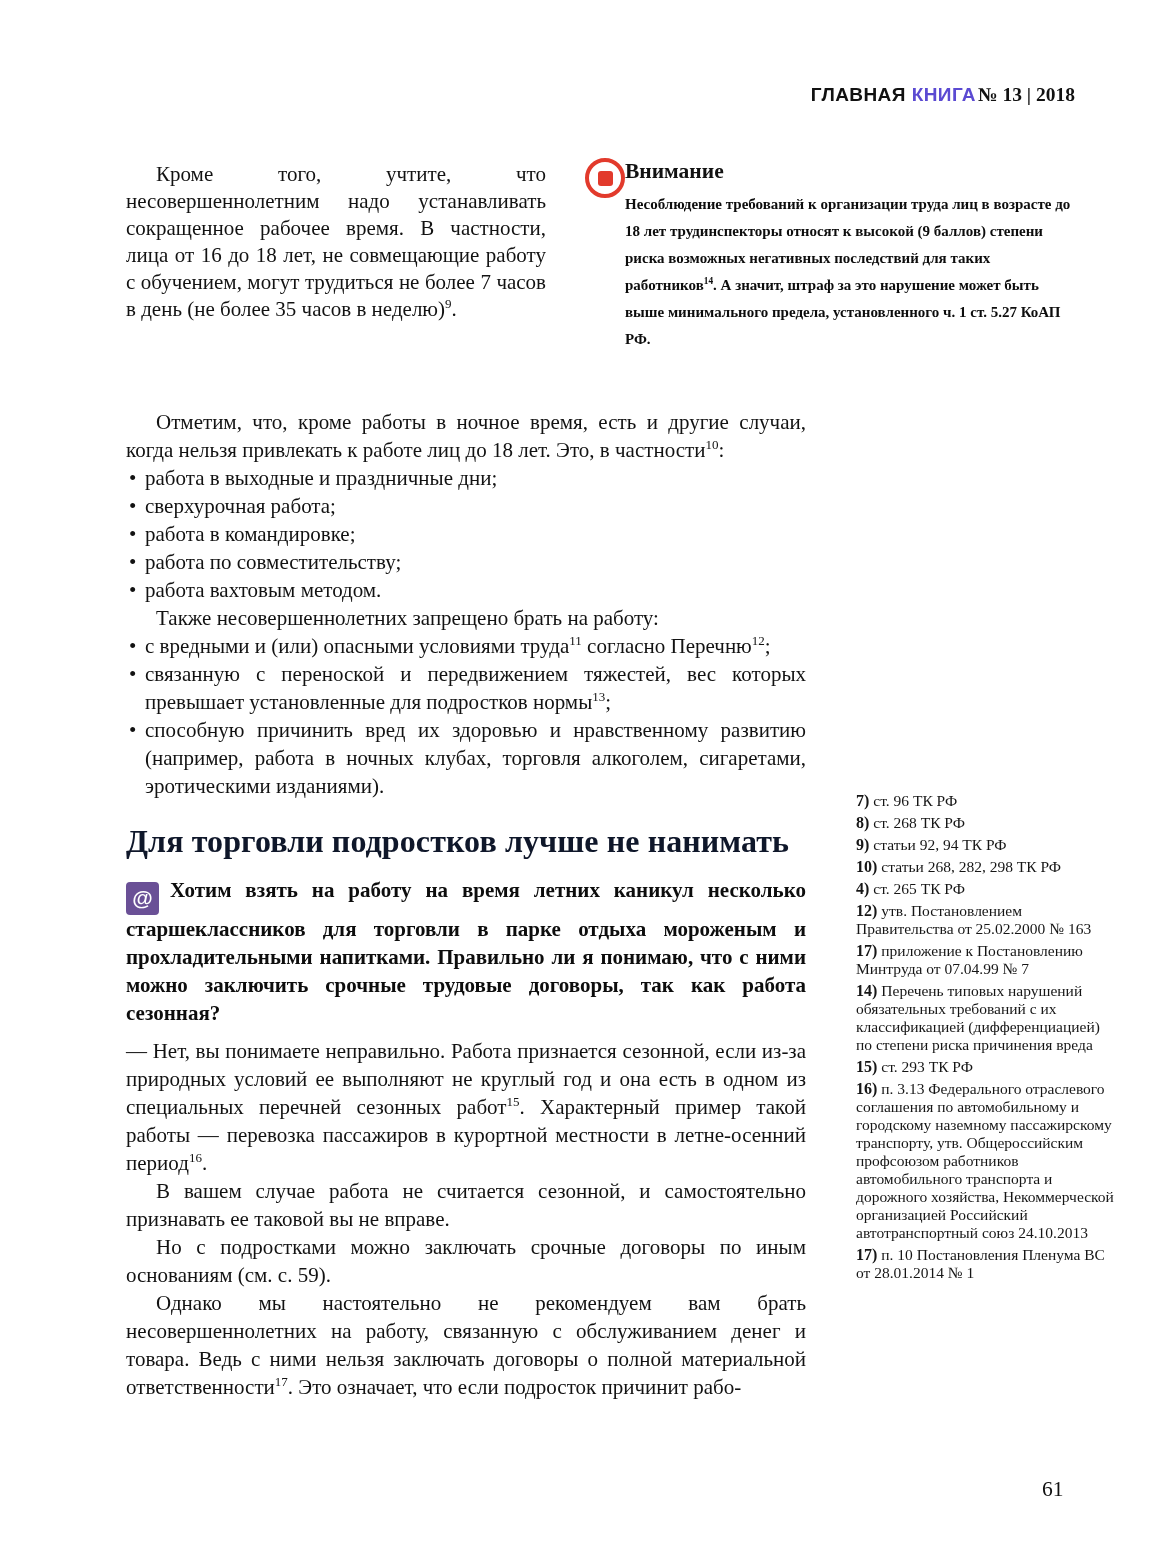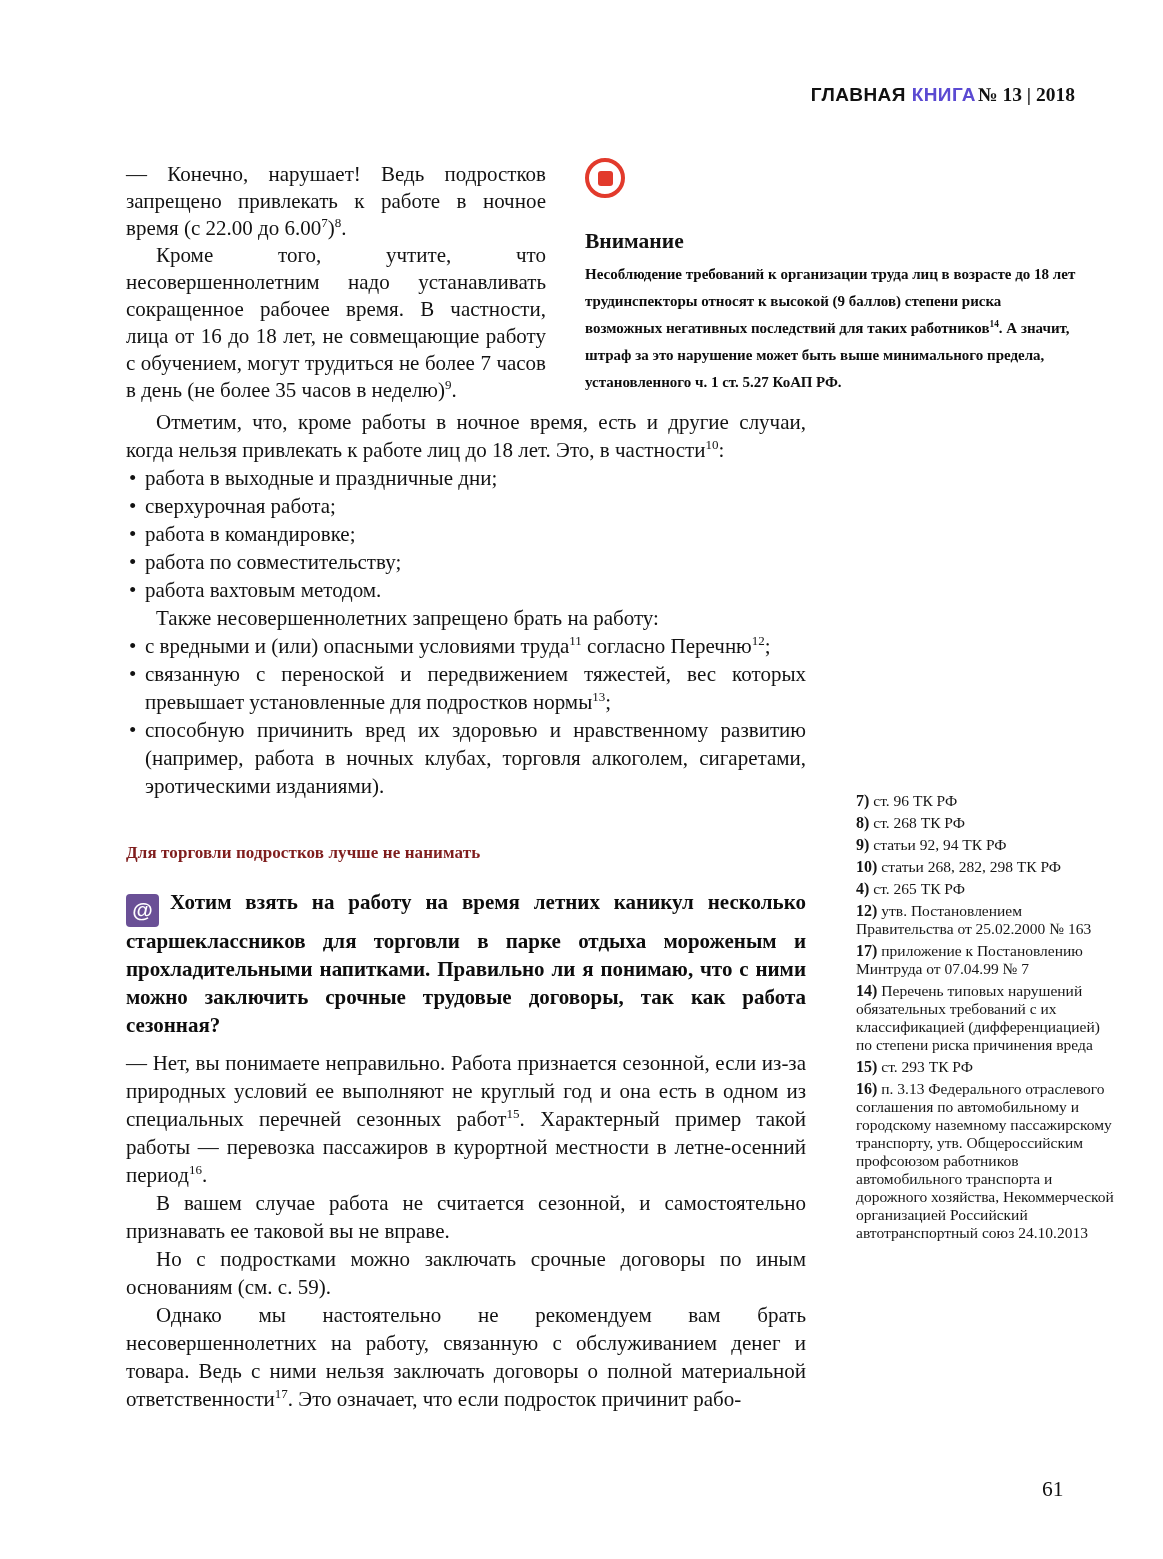--- a/index.html
+++ b/index.html
@@ -63,22 +63,21 @@
   .indent { text-indent: 30px; }
   sup { font-size: 62%; line-height: 0; vertical-align: super; }
 
   
   .attention {
     position: absolute;
     left: 585px;
     top: 156px;
     width: 493px;
     display: flex;
-    gap: 28px;
-    flex-direction: column;
+    gap: 0;
   }
   .att-ring {
     flex: none;
     width: 40px;
     height: 40px;
     border: 4px solid var(--attention-red);
     border-radius: 50%;
     display: flex;
     align-items: center;
     justify-content: center;
@@ -121,25 +120,25 @@
     line-height: 28px;
     text-align: justify;
   }
   .bullets li::before {
     content: "\2022";
     position: absolute;
     left: 3px;
     top: 0;
   }
   .section-heading {
-    margin: 38px 0 20px 0;
-    font-size: 17px;
+    margin: 26px 0 20px 0;
+    font-size: 32px;
     line-height: 30px;
     font-weight: 700;
-    color: #7f1d1d;
+    color: #0f172a;
     letter-spacing: 0.1px;
   }
   .question {
     margin: 0 0 10px 0;
     font-size: 21px;
     line-height: 28px;
     font-weight: 700;
     text-align: justify;
     color: #0d0d0d;
   }
@@ -190,21 +189,20 @@
 </head>
 <body>
 
 <div class="page">
 
   <div class="header">
     <span class="brand">ГЛАВНАЯ</span><span class="brand purple">КНИГА</span><span class="issue">№ 13 | 2018</span>
   </div>
 
   <div class="intro-col">
-    <p class="body-p">— Конечно, нарушает! Ведь подростков запрещено привлекать к работе в ночное время (с 22.00 до 6.00<sup>7</sup>)<sup>8</sup>.</p>
     <p class="body-p indent">Кроме того, учтите, что несовершеннолетним надо устанавливать сокращенное рабочее время. В частности, лица от 16 до 18 лет, не совмещающие работу с обучением, могут трудиться не более 7 часов в день (не более 35 часов в неделю)<sup>9</sup>.</p>
   </div>
 
   <div class="attention">
     <div class="att-ring">
       <div class="att-square"></div>
     </div>
     <div class="att-content">
       <div class="att-title">Внимание</div>
       <p class="att-text">Несоблюдение требований к организации труда лиц в возрасте до 18 лет трудинспекторы относят к высокой (9 баллов) степени риска возможных негативных последствий для таких работников<sup>14</sup>. А значит, штраф за это нарушение может быть выше минимального предела, установленного ч. 1 ст. 5.27 КоАП РФ.</p>
@@ -244,17 +242,18 @@
     <p class="fn"><b class="fn-num">7)</b><span>ст. 96 ТК РФ</span></p>
     <p class="fn"><b class="fn-num">8)</b><span>ст. 268 ТК РФ</span></p>
     <p class="fn"><b class="fn-num">9)</b><span>статьи 92, 94 ТК РФ</span></p>
     <p class="fn"><b class="fn-num">10)</b><span>статьи 268, 282, 298 ТК РФ</span></p>
     <p class="fn"><b class="fn-num">4)</b><span>ст. 265 ТК РФ</span></p>
     <p class="fn"><b class="fn-num">12)</b><span>утв. Постановлением Правительства от 25.02.2000 № 163</span></p>
     <p class="fn"><b class="fn-num">17)</b><span>приложение к Постановлению Минтруда от 07.04.99 № 7</span></p>
     <p class="fn"><b class="fn-num">14)</b><span>Перечень типовых нарушений обязательных требований с их классификацией (дифференциацией) по степени риска причинения вреда</span></p>
     <p class="fn"><b class="fn-num">15)</b><span>ст. 293 ТК РФ</span></p>
     <p class="fn"><b class="fn-num">16)</b><span>п. 3.13 Федерального отраслевого соглашения по автомобильному и городскому наземному пассажирскому транспорту, утв. Общероссийским профсоюзом работников автомобильного транспорта и дорожного хозяйства, Некоммерческой организацией Российский автотранспортный союз 24.10.2013</span></p>
+    <p class="fn"><b class="fn-num">17)</b><span>п. 10 Постановления Пленума ВС от 28.01.2014 № 1</span></p>
   </div>
 
   <div class="page-number">61</div>
 
 </div>
 
 </body></html>

